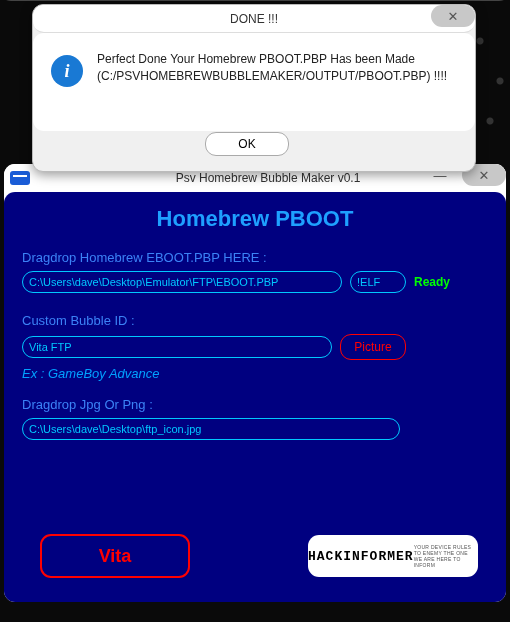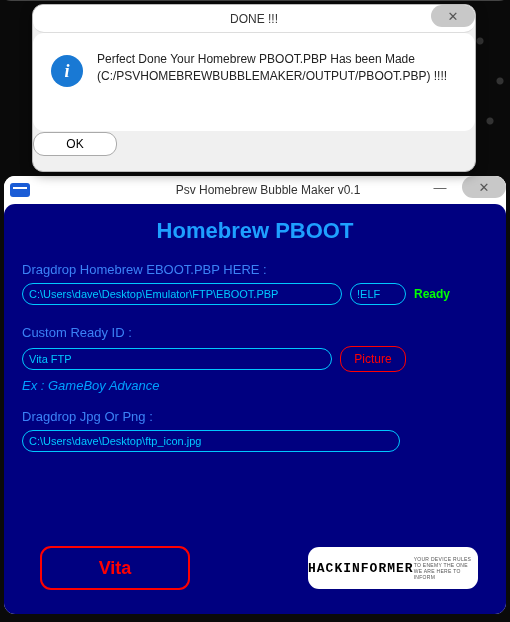--- a/index.html
+++ b/index.html
@@ -92,36 +92,36 @@
     .dialog-message {
       font-size: 12px;
       color: #222;
       line-height: 1.4;
     }
     .dialog-footer {
       height: 25px;
       background: #f0f0f0;
       display: flex;
       align-items: center;
-      justify-content: flex-start;
+      justify-content: center;
       padding-right: 14px;
     }
     .ok-button {
       width: 84px;
       height: 24px;
       background: #fff;
       border: 1px solid #aaa;
       font-size: 12px;
       cursor: pointer;
     }
 
     
     .app-window {
       position: absolute;
-      top: 176px;
+      top: 164px;
       left: 4px;
       width: 502px;
       height: 438px;
       background: #fff;
     }
     .app-titlebar {
       height: 28px;
       background: #fff;
       display: flex;
       align-items: center;
@@ -307,21 +307,21 @@
 
     <span class="label">Dragdrop Homebrew EBOOT.PBP HERE :</span>
     <div class="row">
       <input class="text-input input-eboot" value="C:\Users\dave\Desktop\Emulator\FTP\EBOOT.PBP" style="">
       <input class="text-input input-elf" value="!ELF" style="">
       <span class="ready">Ready</span>
     </div>
 
     <div class="spacer"></div>
 
-    <span class="label">Custom Ready ID :</span>
+    <span class="label">Custom Bubble ID :</span>
     <div class="row">
       <input class="text-input input-bubble" value="Vita FTP" style="">
       <button class="picture-btn">Picture</button>
     </div>
     <div class="ex-label">Ex : GameBoy Advance</div>
 
     <span class="label">Dragdrop Jpg Or Png :</span>
     <div class="row">
       <input class="text-input input-img" value="C:\Users\dave\Desktop\ftp_icon.jpg" style="">
     </div>

